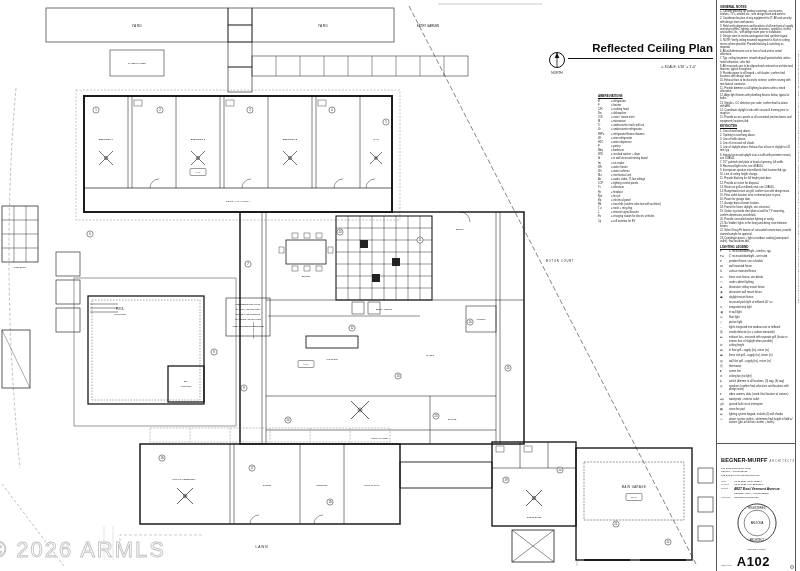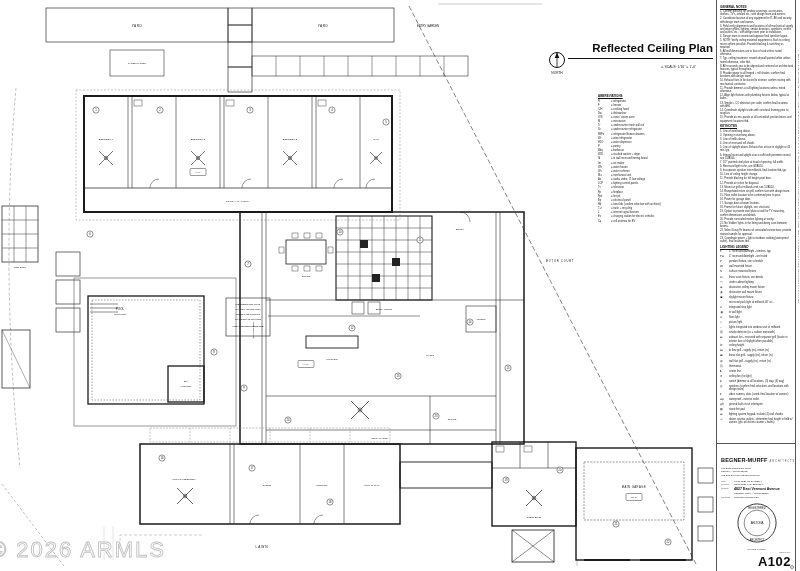--- a/index.html
+++ b/index.html
@@ -41,21 +41,21 @@
   .firm { font-size:5.6px; font-weight:bold; letter-spacing:0.1px; color:#0d0d0d; }
   .firm-suffix { font-size:2.6px; letter-spacing:0.9px; color:#555; margin-left:2px; }
   .addr { font-size:2.5px; line-height:1.35; color:#222; margin-top:1px; }
   .meta { margin-top:2.5px; }
   .mrow { display:flex; line-height:1.45; }
   .mlabel { width:13px; flex:none; font-size:2.4px; color:#555; }
   .mval { font-size:2.5px; color:#111; white-space:nowrap; }
   .mval.project { font-size:3.6px; font-weight:bold; }
   .stamp-wrap { width:44px; margin:2.5px auto 0; text-align:center; }
   .stamp-expires { font-size:2px; color:#333; margin-top:0.5px; }
-  .sheet-row { position:absolute; left:4px; right:4px; bottom:3px; display:flex; align-items:flex-end;flex-direction:column; }
+  .sheet-row { position:absolute; left:4px; right:4px; bottom:3px; display:flex; align-items:flex-end; }
   .sheet-label { font-size:2.5px; color:#555; margin-bottom:1.5px; }
   .sheet-number { font-size:13px; font-weight:bold; letter-spacing:0.5px; color:#0a0a0a; margin-left:4px; line-height:1; }
   .regmark { position:absolute; right:1px; bottom:2px; width:4px; height:4px; border:0.5px solid #888; border-radius:50%; }
 
   
   .margin-note { position:absolute; right:0.5px; top:50px; height:420px; writing-mode:vertical-rl;
                  font-size:2.3px; color:#666; letter-spacing:0.2px; overflow:hidden; }
   .watermark { position:absolute; left:-10px; bottom:8px; font-size:22px; letter-spacing:2px;
                color:transparent; -webkit-text-stroke:0.9px #c2c2c2; white-space:nowrap; }
 </style>

